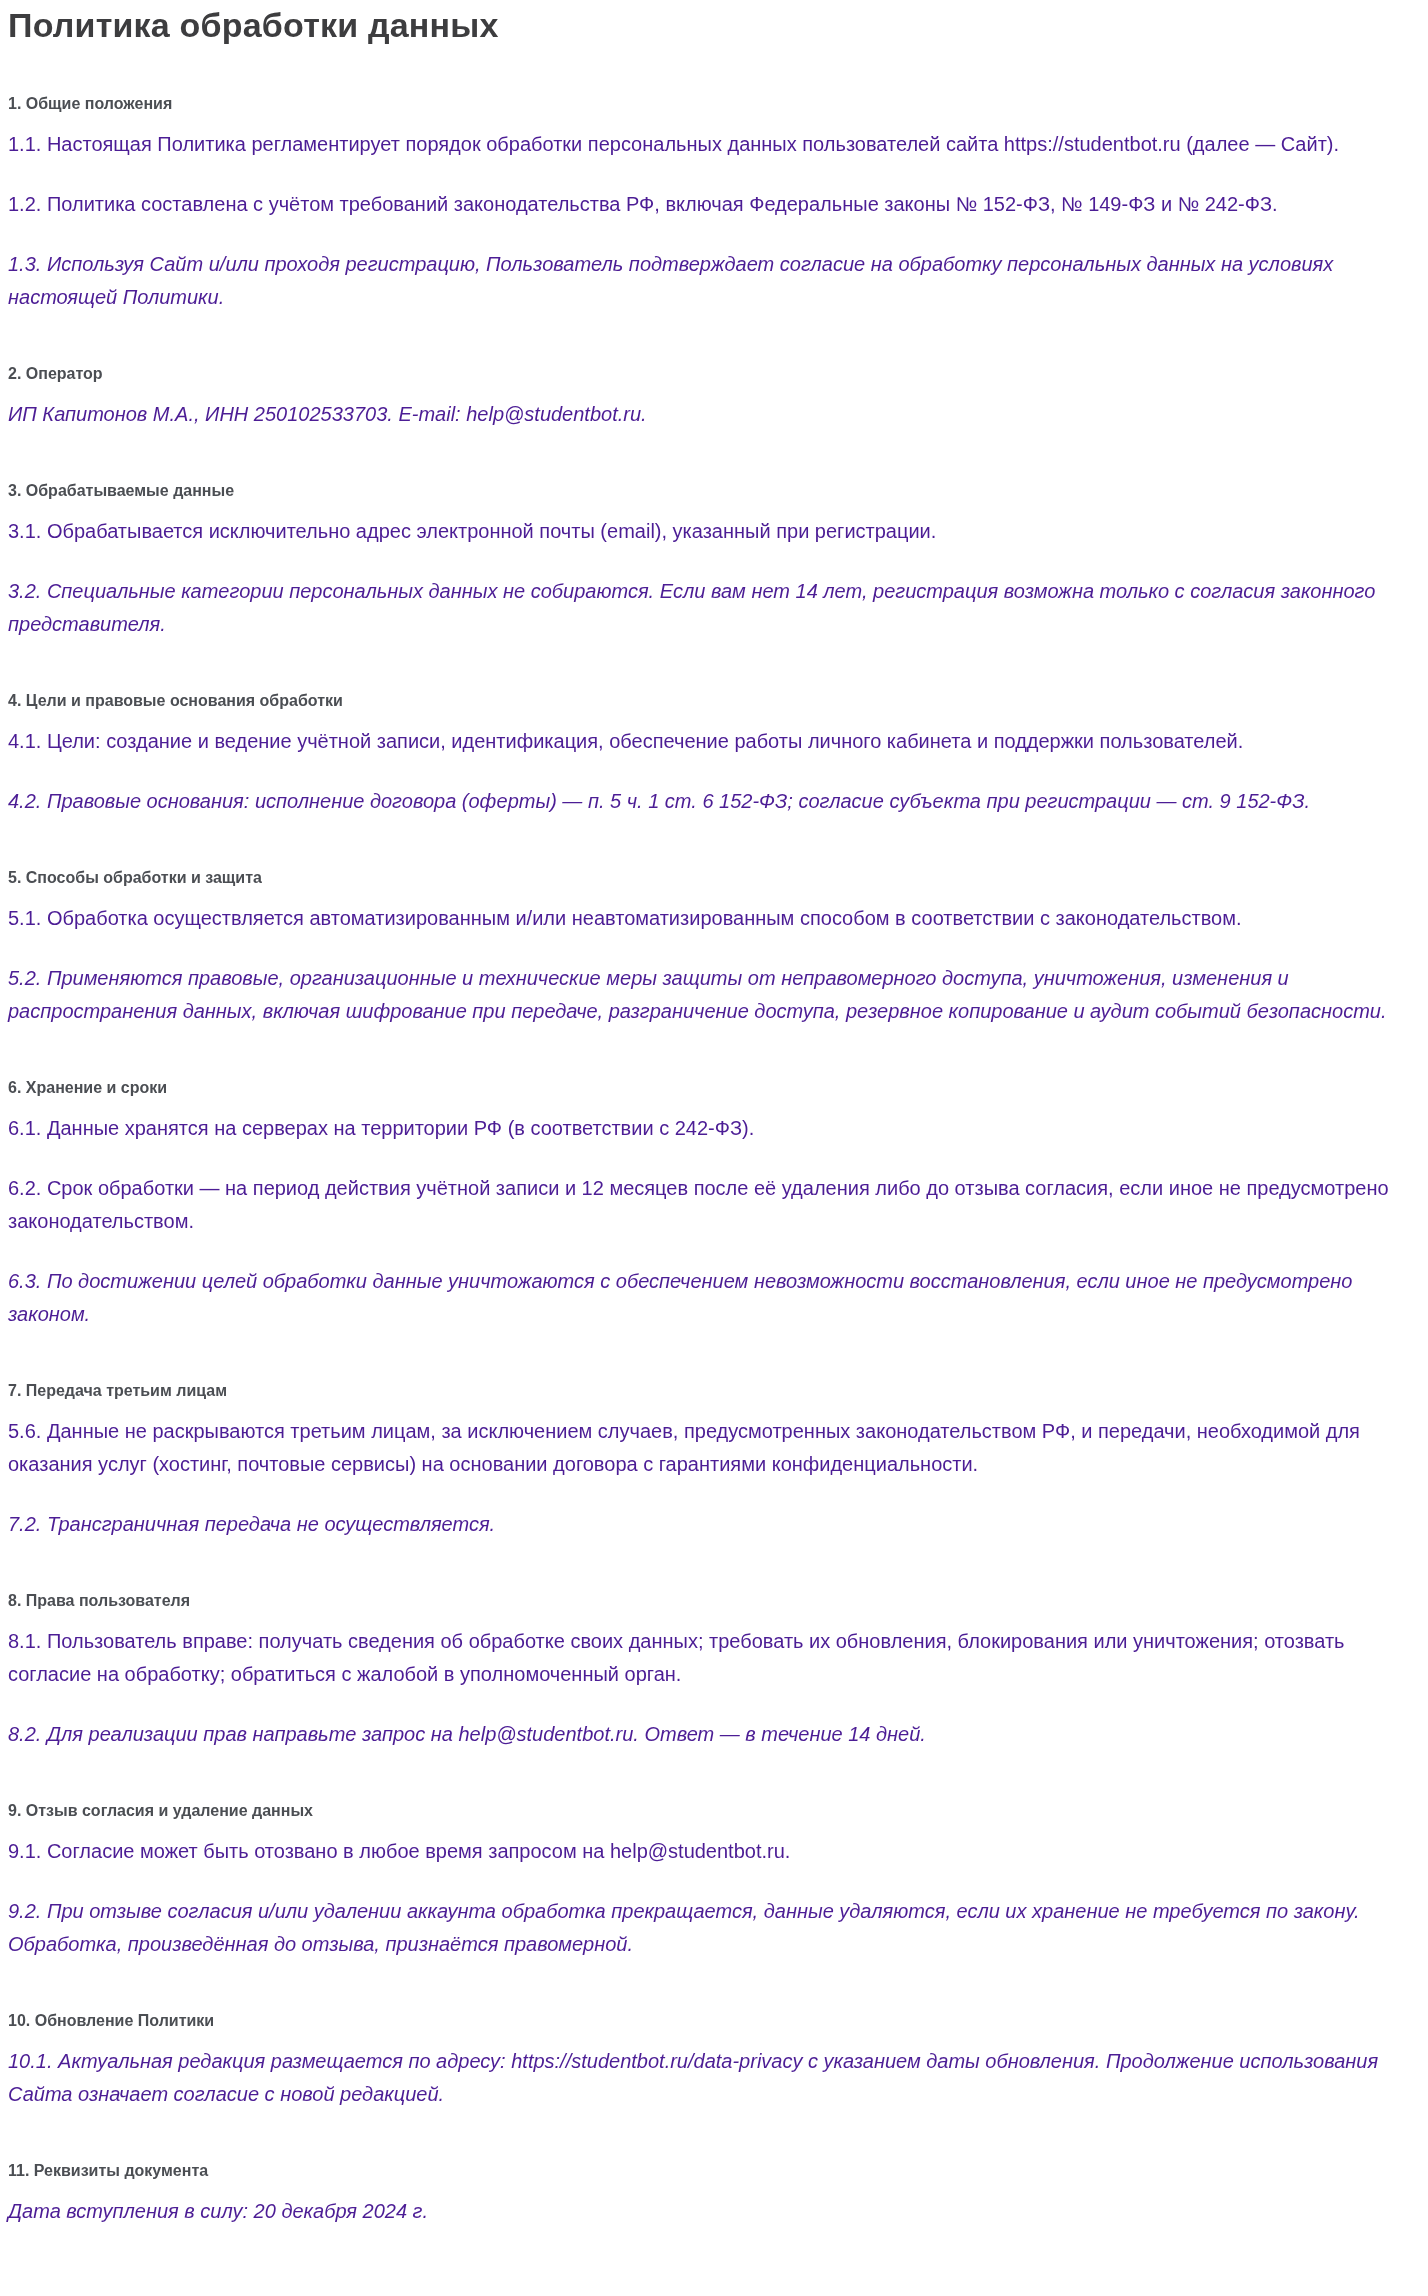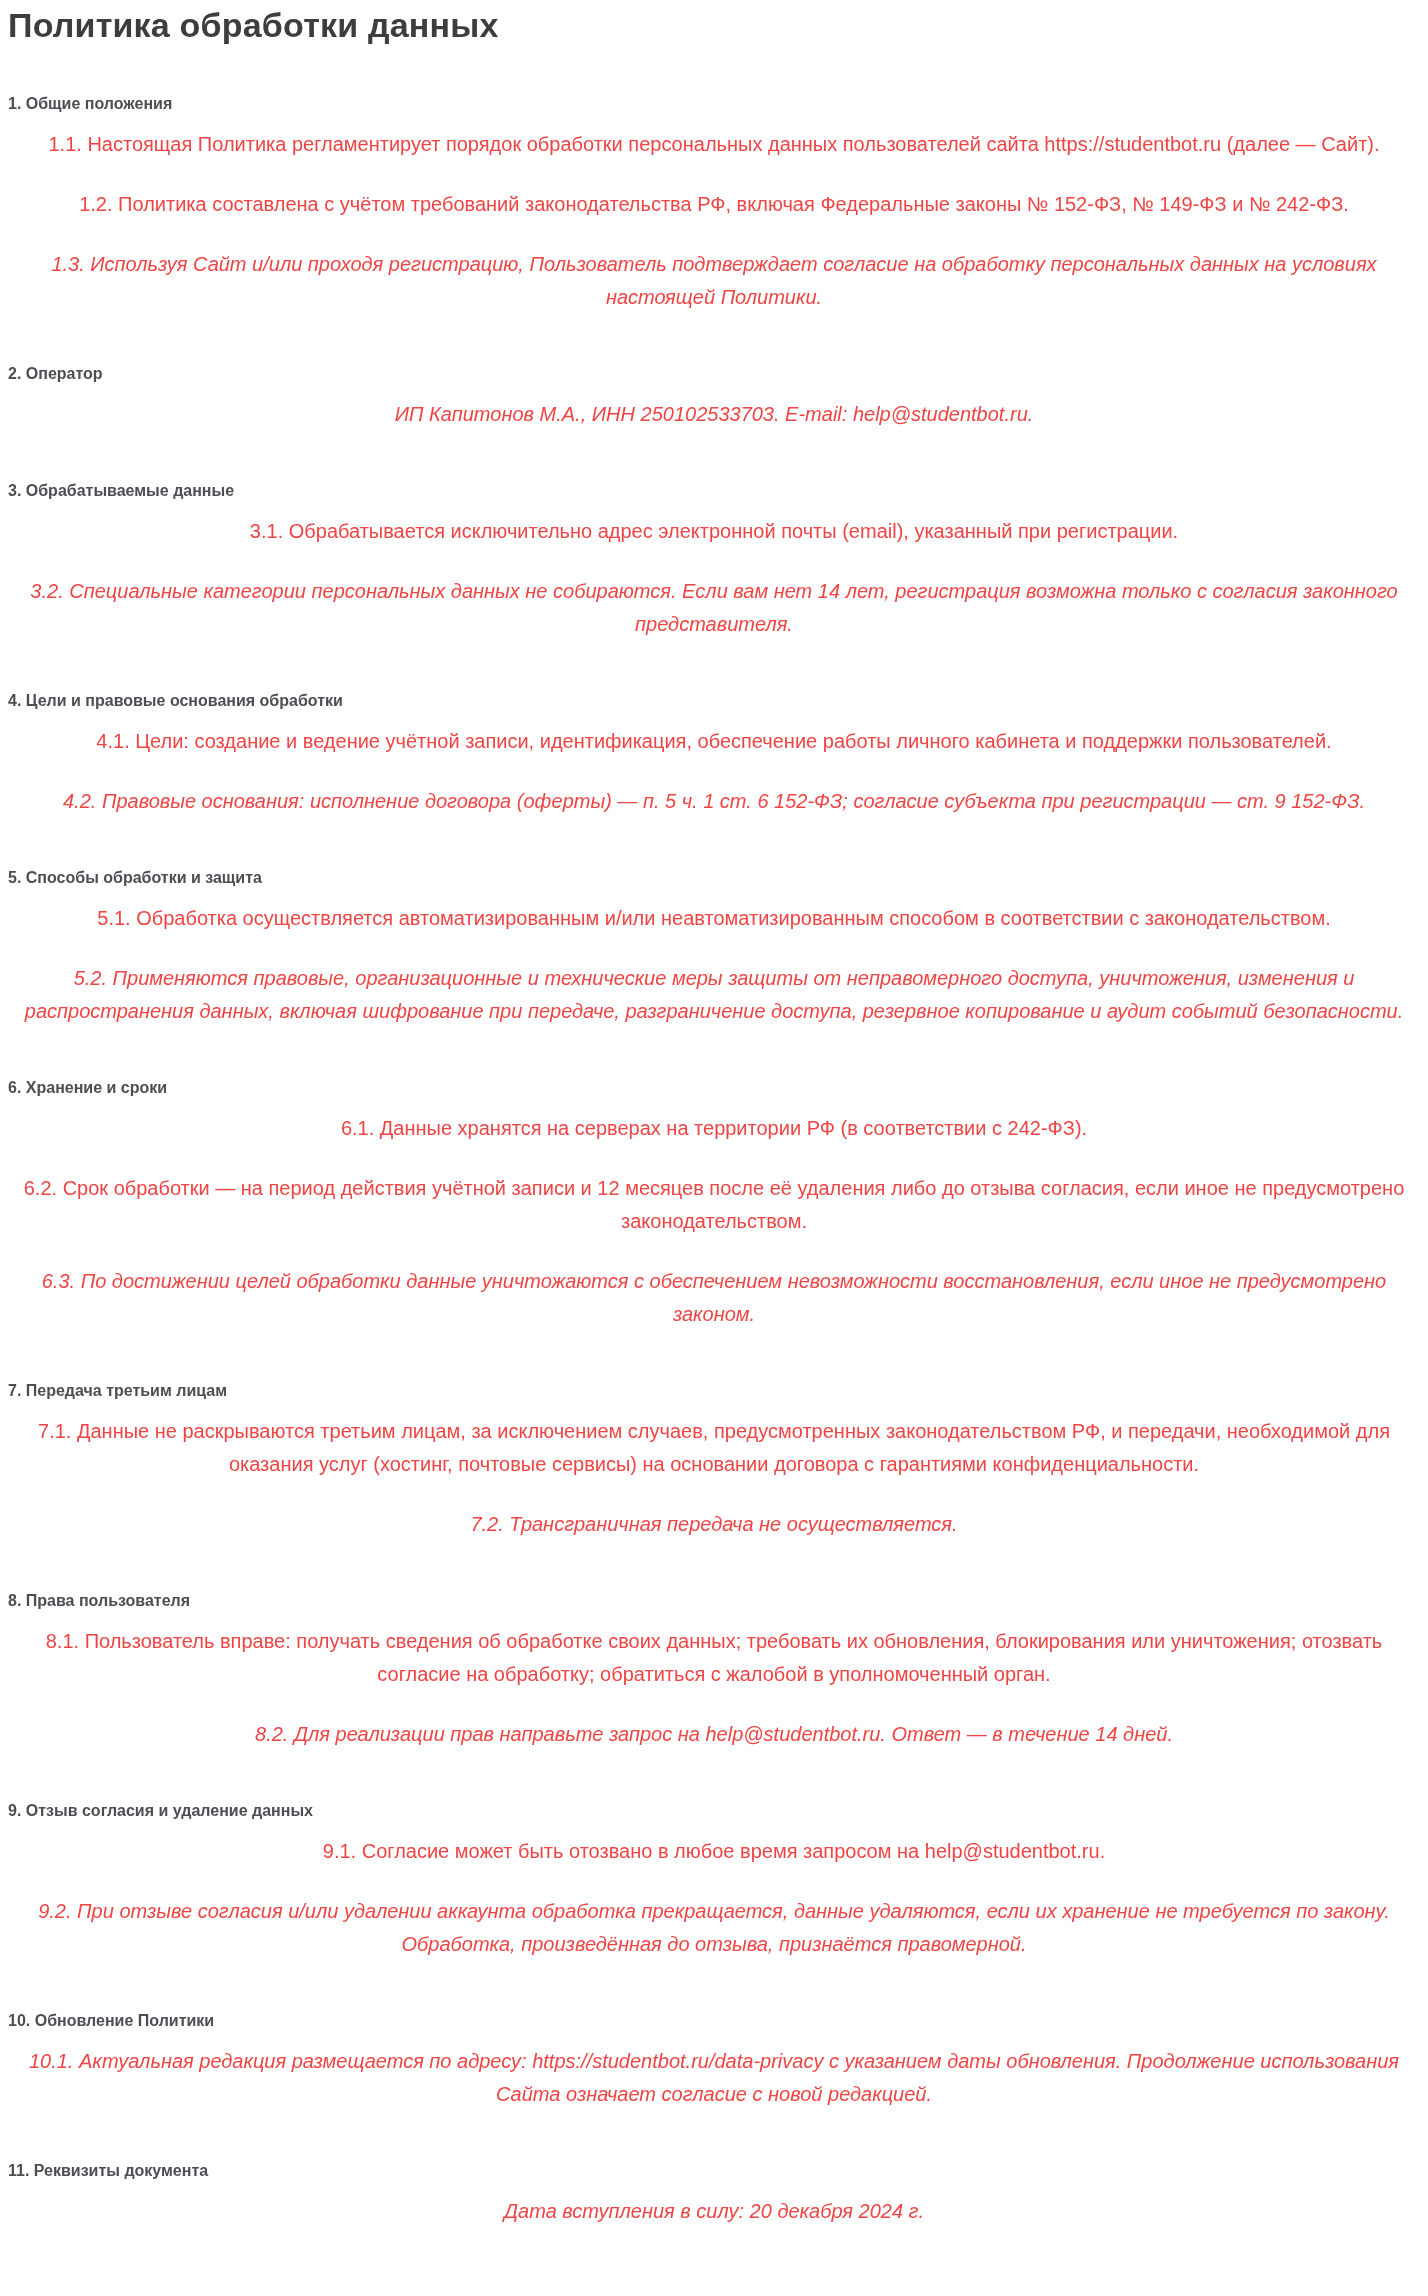--- a/index.html
+++ b/index.html
@@ -25,23 +25,22 @@
     font-size: 16px;
     line-height: 28px;
     font-weight: 700;
     color: #4b4e53;
     margin: 46px 0 10px 0;
   }
   .section-paragraph {
     font-size: 20px;
     line-height: 33px;
     font-weight: 400;
-    color: #ef4444;
+    color: #4c1d95;
     margin: 0 0 27px 0;
-    text-align: center;
   }
   .section-paragraph:last-child {
     margin-bottom: 0;
     font-style: italic;
   }
 </style>
 </head>
 <body>
 
 <div class="page">
@@ -80,21 +79,21 @@
 
   <section>
     <h2 class="section-heading">6. Хранение и сроки</h2>
     <p class="section-paragraph">6.1. Данные хранятся на серверах на территории РФ (в соответствии с 242-ФЗ).</p>
     <p class="section-paragraph">6.2. Срок обработки — на период действия учётной записи и 12 месяцев после её удаления либо до отзыва согласия, если иное не предусмотрено законодательством.</p>
     <p class="section-paragraph">6.3. По достижении целей обработки данные уничтожаются с обеспечением невозможности восстановления, если иное не предусмотрено законом.</p>
   </section>
 
   <section>
     <h2 class="section-heading">7. Передача третьим лицам</h2>
-    <p class="section-paragraph">7.1. Данные не раскрываются третьим лицам, за исключением случаев, предусмотренных законодательством РФ, и передачи, необходимой для оказания услуг (хостинг, почтовые сервисы) на основании договора с гарантиями конфиденциальности.</p>
+    <p class="section-paragraph">5.6. Данные не раскрываются третьим лицам, за исключением случаев, предусмотренных законодательством РФ, и передачи, необходимой для оказания услуг (хостинг, почтовые сервисы) на основании договора с гарантиями конфиденциальности.</p>
     <p class="section-paragraph">7.2. Трансграничная передача не осуществляется.</p>
   </section>
 
   <section>
     <h2 class="section-heading">8. Права пользователя</h2>
     <p class="section-paragraph">8.1. Пользователь вправе: получать сведения об обработке своих данных; требовать их обновления, блокирования или уничтожения; отозвать согласие на обработку; обратиться с жалобой в уполномоченный орган.</p>
     <p class="section-paragraph">8.2. Для реализации прав направьте запрос на help@studentbot.ru. Ответ — в течение 14 дней.</p>
   </section>
 
   <section>

